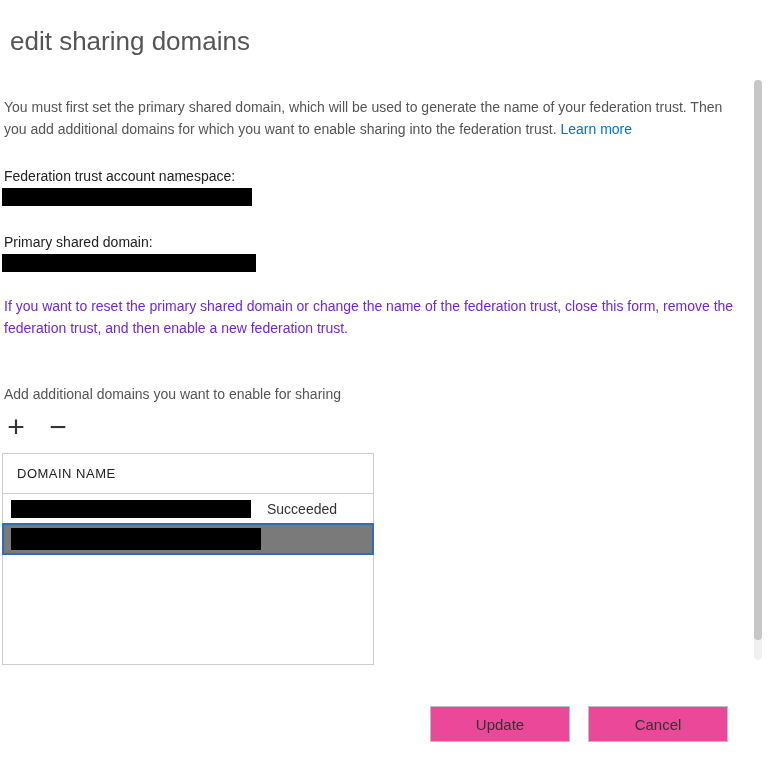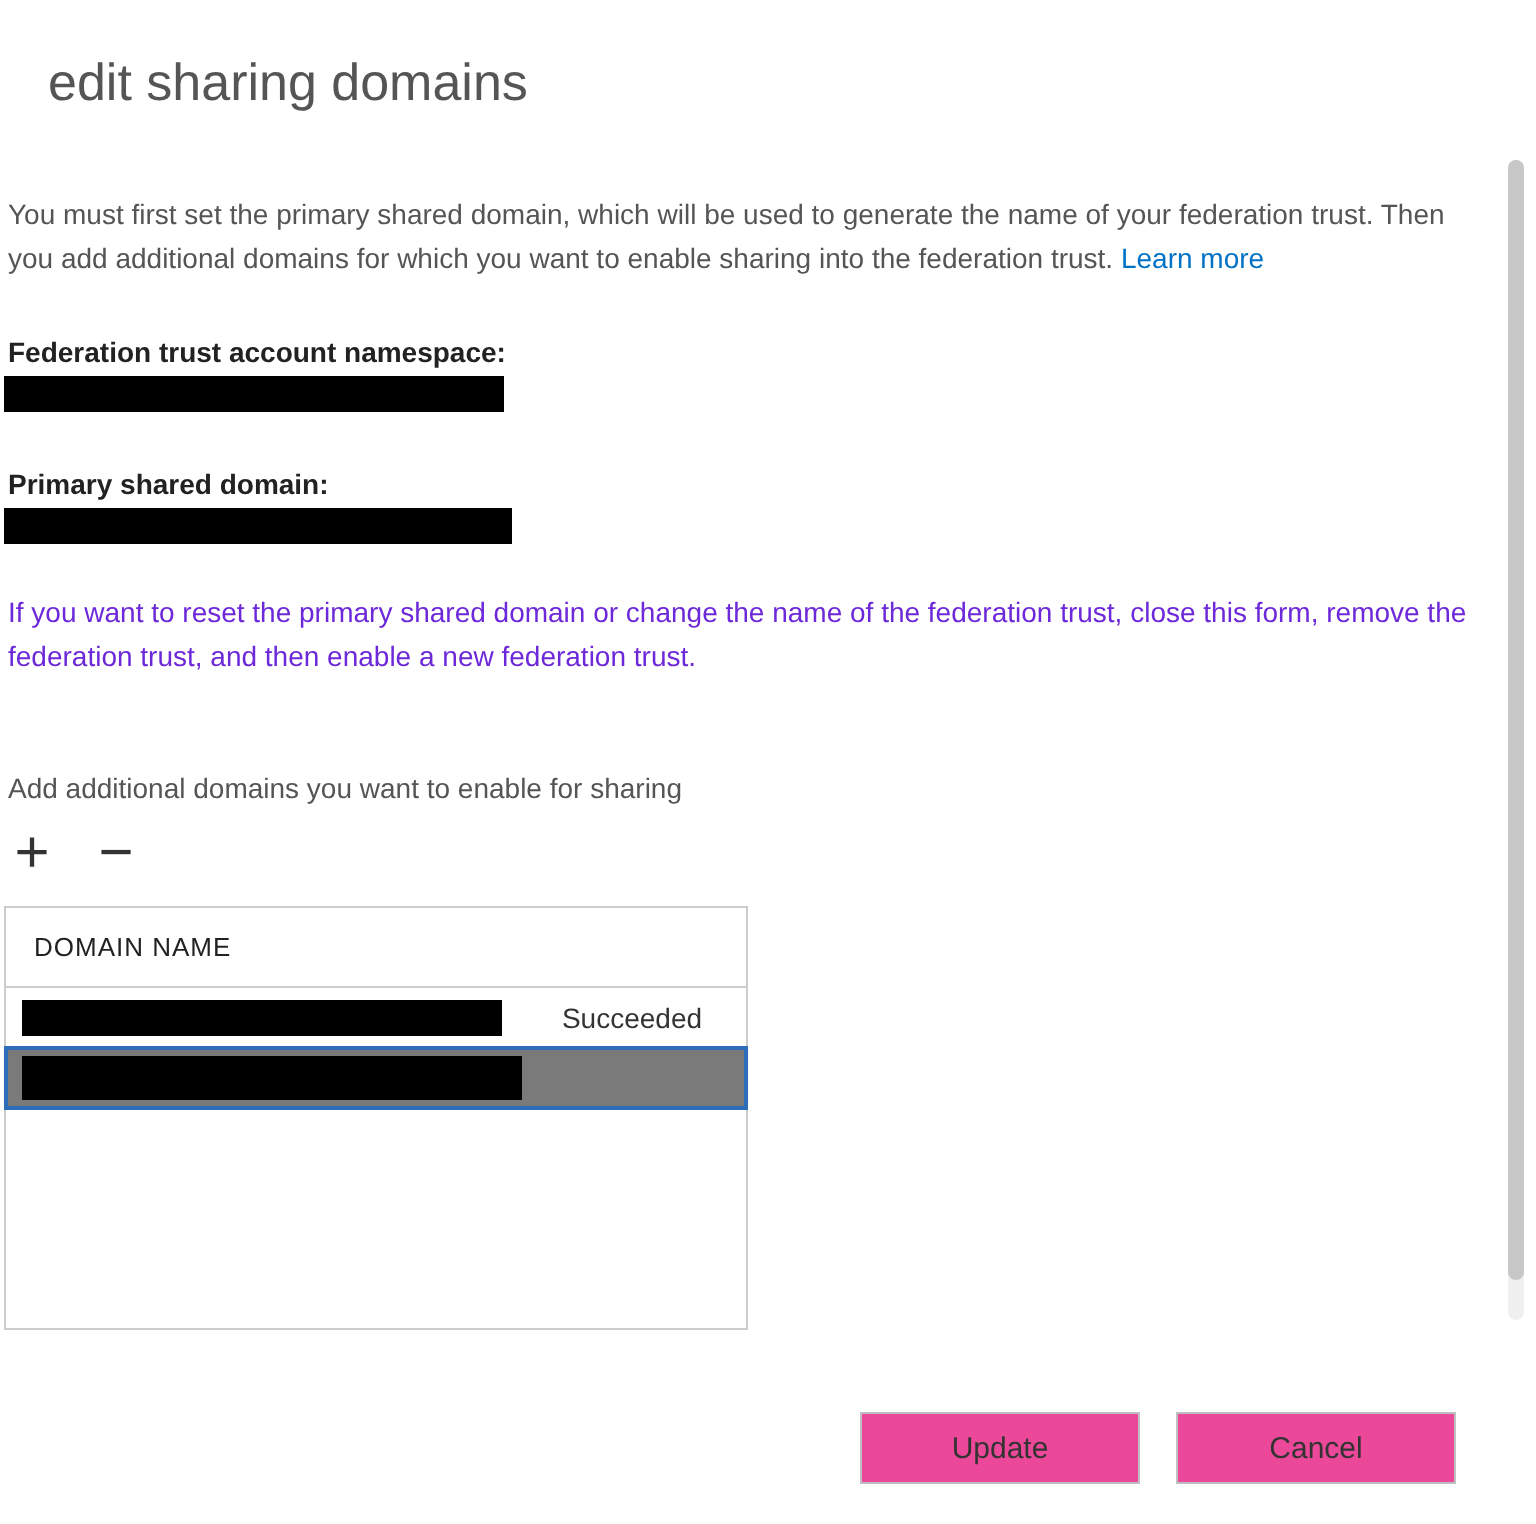--- a/index.html
+++ b/index.html
@@ -15,31 +15,31 @@
     .scroll-area {
       position: absolute;
       top: 0; left: 0; right: 22px; bottom: 80px;
       padding: 26px 2px 0 2px;
       overflow: hidden;
     }
     .page-title {
       font-size: 26px;
       font-weight: 300;
       color: #555;
-      margin-left: 22px;
+      margin-left: 8px;
       margin-bottom: 40px;
     }
     .body-text {
       color: #555;
       line-height: 1.55;
       margin: 0 4px 0 2px;
     }
     .body-text a { color: #0072c6; text-decoration: none; }
     .label-bold {
-      font-weight: 700;
+      font-weight: 400;
       color: #222;
       margin-top: 28px;
       margin-left: 2px;
     }
     .redacted-bar {
       background: #000;
       height: 18px;
       margin-top: 4px;
     }
     .ns-bar { width: 250px; }
@@ -65,21 +65,20 @@
       color:#222;
       border-right:1px solid #ccc;
     }
     .th:last-child { border-right:none; }
     .col-name { width: 256px; }
     .col-status { flex:1; }
     .table-body { height: 170px; position:relative; }
     .row {
       display:flex; align-items:center;
       height: 30px;
-      text-align: center;
     }
     .cell-name { width: 256px; padding: 4px 8px; }
     .cell-status { flex:1; padding: 4px 8px; color:#333; }
     .row .red-dn { background:#000; height:18px; width:240px; }
     .row-selected {
       background:#7a7a7a;
       outline: 2px solid #2d6db9;
       outline-offset: -1px;
     }
     .row-selected .red-dn { background:#000; height:22px; width:250px; }

